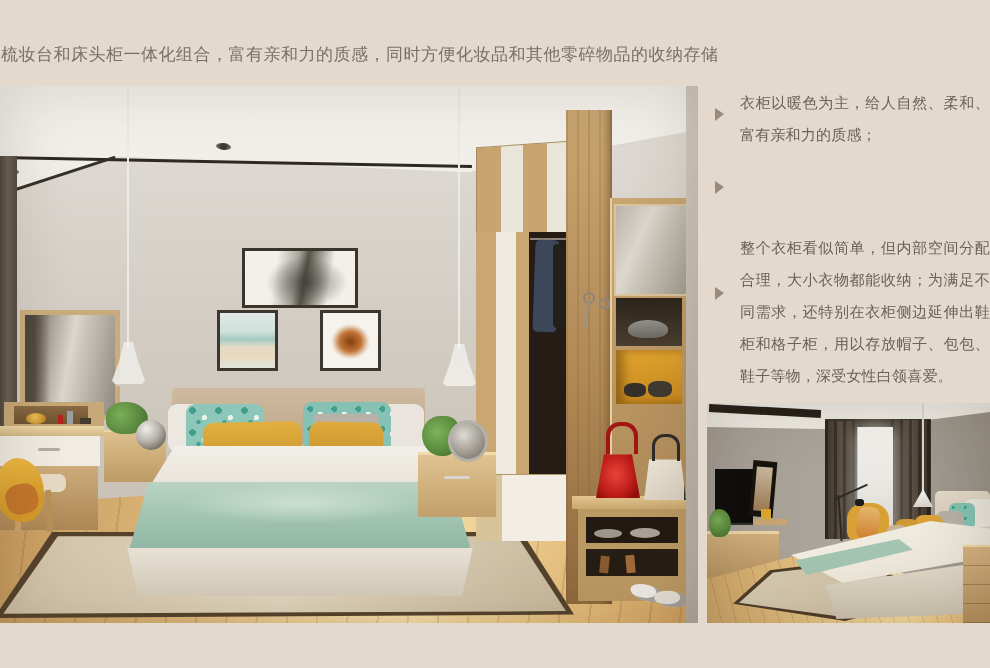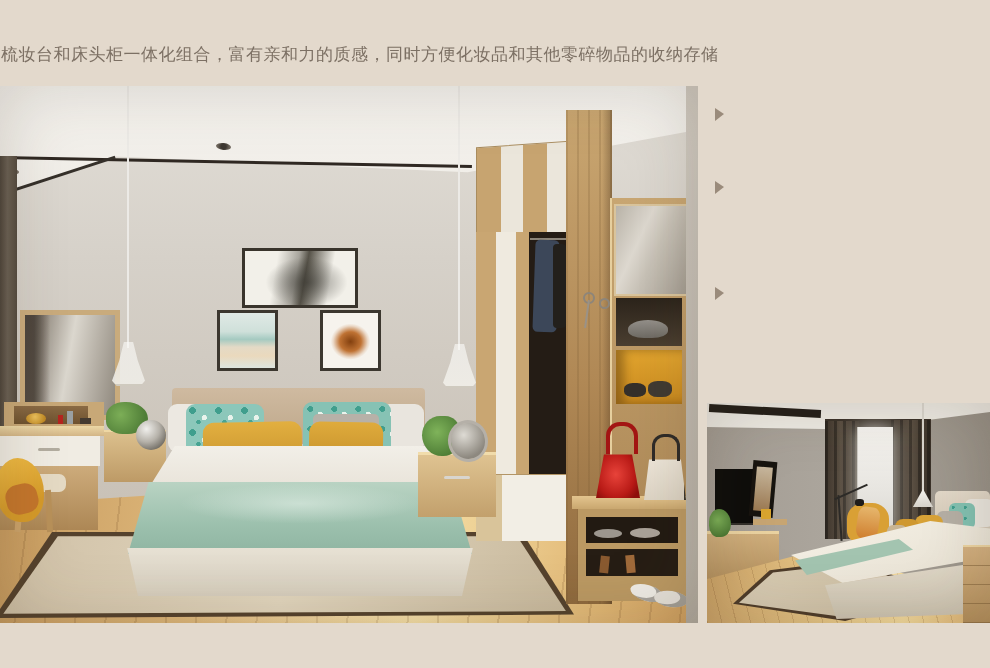--- a/index.html
+++ b/index.html
@@ -128,26 +128,28 @@
   <div class="a" style="left:112px;top:256px;width:33px;height:42px;clip-path:polygon(36% 0,64% 0,78% 42%,100% 88%,86% 100%,14% 100%,0 88%,22% 42%);background:linear-gradient(180deg,rgba(252,252,250,.6),rgba(238,236,230,.92));border-bottom:2px solid #cfcabf;"></div>
   <div class="a" style="left:458px;top:0;width:2px;height:264px;background:#eceae6;"></div>
   <div class="a" style="left:443px;top:258px;width:33px;height:42px;clip-path:polygon(36% 0,64% 0,78% 42%,100% 88%,86% 100%,14% 100%,0 88%,22% 42%);background:linear-gradient(180deg,rgba(252,252,250,.6),rgba(240,238,232,.92));border-bottom:2px solid #cfcabf;"></div>
 
   <div class="a" style="left:686px;top:0;width:12px;height:537px;background:linear-gradient(180deg,#d3cdc4,#b3aca1);"></div>
   <div class="vig"></div>
 </div>
 
 <div class="feature" style="top:87px;">
   <span class="tri" style="top:21px;"></span>
+  <div class="ftext">衣柜以暖色为主，给人自然、柔和、富有亲和力的质感；</div>
 </div>
 <div class="feature" style="top:160px;">
   <span class="tri" style="top:21px;"></span>
 </div>
 <div class="feature" style="top:232px;">
   <span class="tri" style="top:55px;"></span>
+  <div class="ftext">整个衣柜看似简单，但内部空间分配合理，大小衣物都能收纳；为满足不同需求，还特别在衣柜侧边延伸出鞋柜和格子柜，用以存放帽子、包包、鞋子等物，深受女性白领喜爱。</div>
 </div>
 
 <div id="secondary-photo" class="photo">
   <div class="a" style="inset:0;background:linear-gradient(90deg,#a39c93 0%,#aba59c 42%,#999288 100%);"></div>
   <div class="a" style="left:0;top:0;width:283px;height:30px;background:#eeebe4;clip-path:polygon(0 0,100% 0,100% 30%,52% 88%,0 80%);"></div>
   <div class="a" style="left:2px;top:4px;width:112px;height:8px;background:#241f19;transform:rotate(3deg);"></div>
 
   <div class="a" style="left:118px;top:16px;width:106px;height:10px;background:#3b332a;"></div>
   <div class="a" style="left:118px;top:18px;width:34px;height:118px;background:repeating-linear-gradient(90deg, rgba(0,0,0,.32) 0 3px, rgba(0,0,0,0) 3px 9px),linear-gradient(90deg,#3e352c,#5a4f42 45%,#41382e);"></div>
   <div class="a" style="left:184px;top:17px;width:40px;height:118px;background:repeating-linear-gradient(90deg, rgba(0,0,0,.32) 0 3px, rgba(0,0,0,0) 3px 9px),linear-gradient(90deg,#41382e,#5c5144 50%,#3a3128);"></div>

